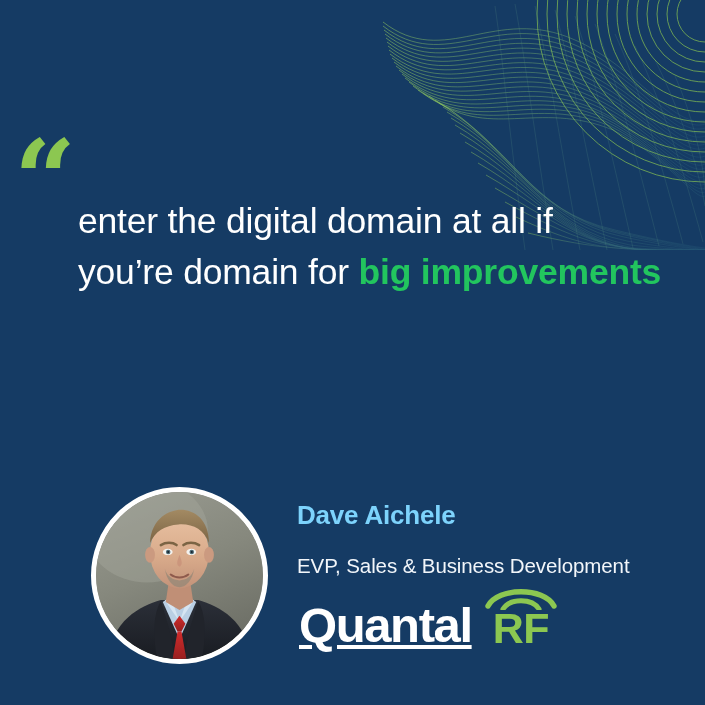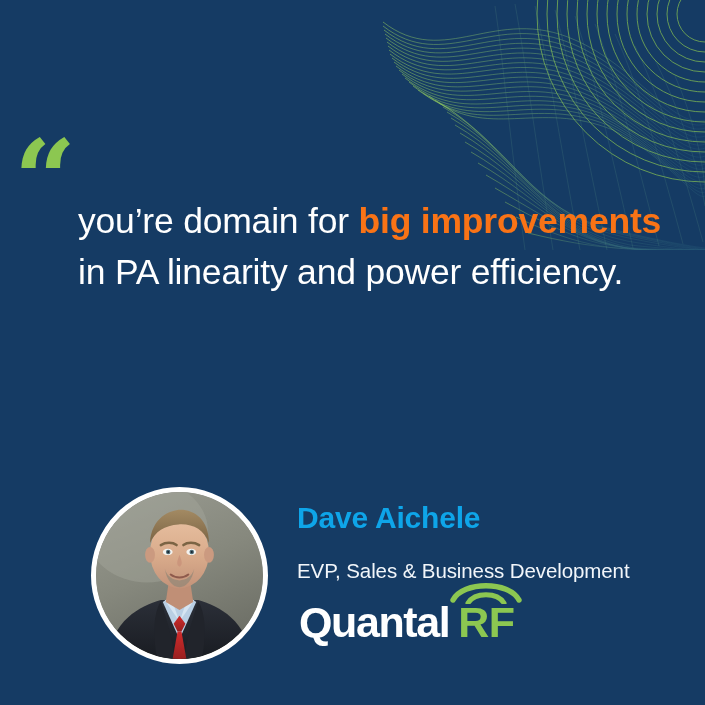--- a/index.html
+++ b/index.html
@@ -51,21 +51,21 @@
   }
   .quote-line {
     font-size:35.5px;
     line-height:51px;
     color:#ffffff;
     font-weight:400;
     letter-spacing:-0.2px;
     white-space:nowrap;
   }
   .hl {
-    color:#f97316;
+    color:#22c55e;
     font-weight:700;
   }
 
   
   #avatar {
     position:absolute;
     left:91px; top:487px;
     width:177px; height:177px;
     border-radius:50%;
     border:5px solid #ffffff;
@@ -79,53 +79,54 @@
     overflow:hidden;
   }
   #avatar-photo svg { display:block; width:100%; height:100%; }
 
   
   #attribution {
     position:absolute;
     left:297px; top:500px;
   }
   #person-name {
-    font-size:30px;
-    font-weight:700;
-    color:#0ea5e9;
+    font-size:26px;
+    font-weight:700;
+    color:#7dd3fc;
     letter-spacing:-0.2px;
     line-height:1.2;
   }
   #person-title {
     margin-top:23px;
     font-size:20.5px;
     font-weight:400;
     color:#f2f6fa;
     letter-spacing:-0.1px;
     line-height:1.2;
   }
 
   
   #logo {
     position:absolute;
     left:299px; top:601px;
     display:flex;
     align-items:flex-end;
   }
   #logo-wordmark {
-    font-size:43px;
+    font-size:49px;
     font-weight:700;
     line-height:1;
     letter-spacing:-1.4px;
     color:#ffffff;
     white-space:nowrap;
+    text-decoration:underline;
   }
   #logo-rf-wrap {
     position:relative;
-    margin-left:9px;
+    margin-left:21px;
     line-height:1;
   }
   #logo-rf {
     font-size:43px;
     font-weight:700;
     line-height:1;
     letter-spacing:-0.5px;
     color:#8cc751;
     white-space:nowrap;
   }
@@ -230,24 +231,24 @@
           <path d="M300,76 C316,112 328,158 330,190"></path>
         </g>
       </g>
     </svg>
   </div>
 
   <div id="quote-mark">“</div>
 
   <div id="quote-block">
     <div class="quote-line">
-      <span>you’re domain for </span><span class="hl">big improvements</span>
+      <span>enter the digital domain at all if</span>
     </div>
     <div class="quote-line">
-      <span>in PA linearity and power efficiency.</span>
+      <span>you’re domain for </span><span class="hl">big improvements</span>
     </div>
   </div>
 
   <div id="avatar">
     <div id="avatar-photo">
       <svg viewBox="0 0 170 170" preserveAspectRatio="xMidYMid slice" aria-hidden="true">
         <defs>
           <linearGradient id="bgWall" x1="0" y1="0" x2="0.4" y2="1">
             <stop offset="0%" stop-color="#9a9c92"></stop>
             <stop offset="55%" stop-color="#86887d"></stop>

